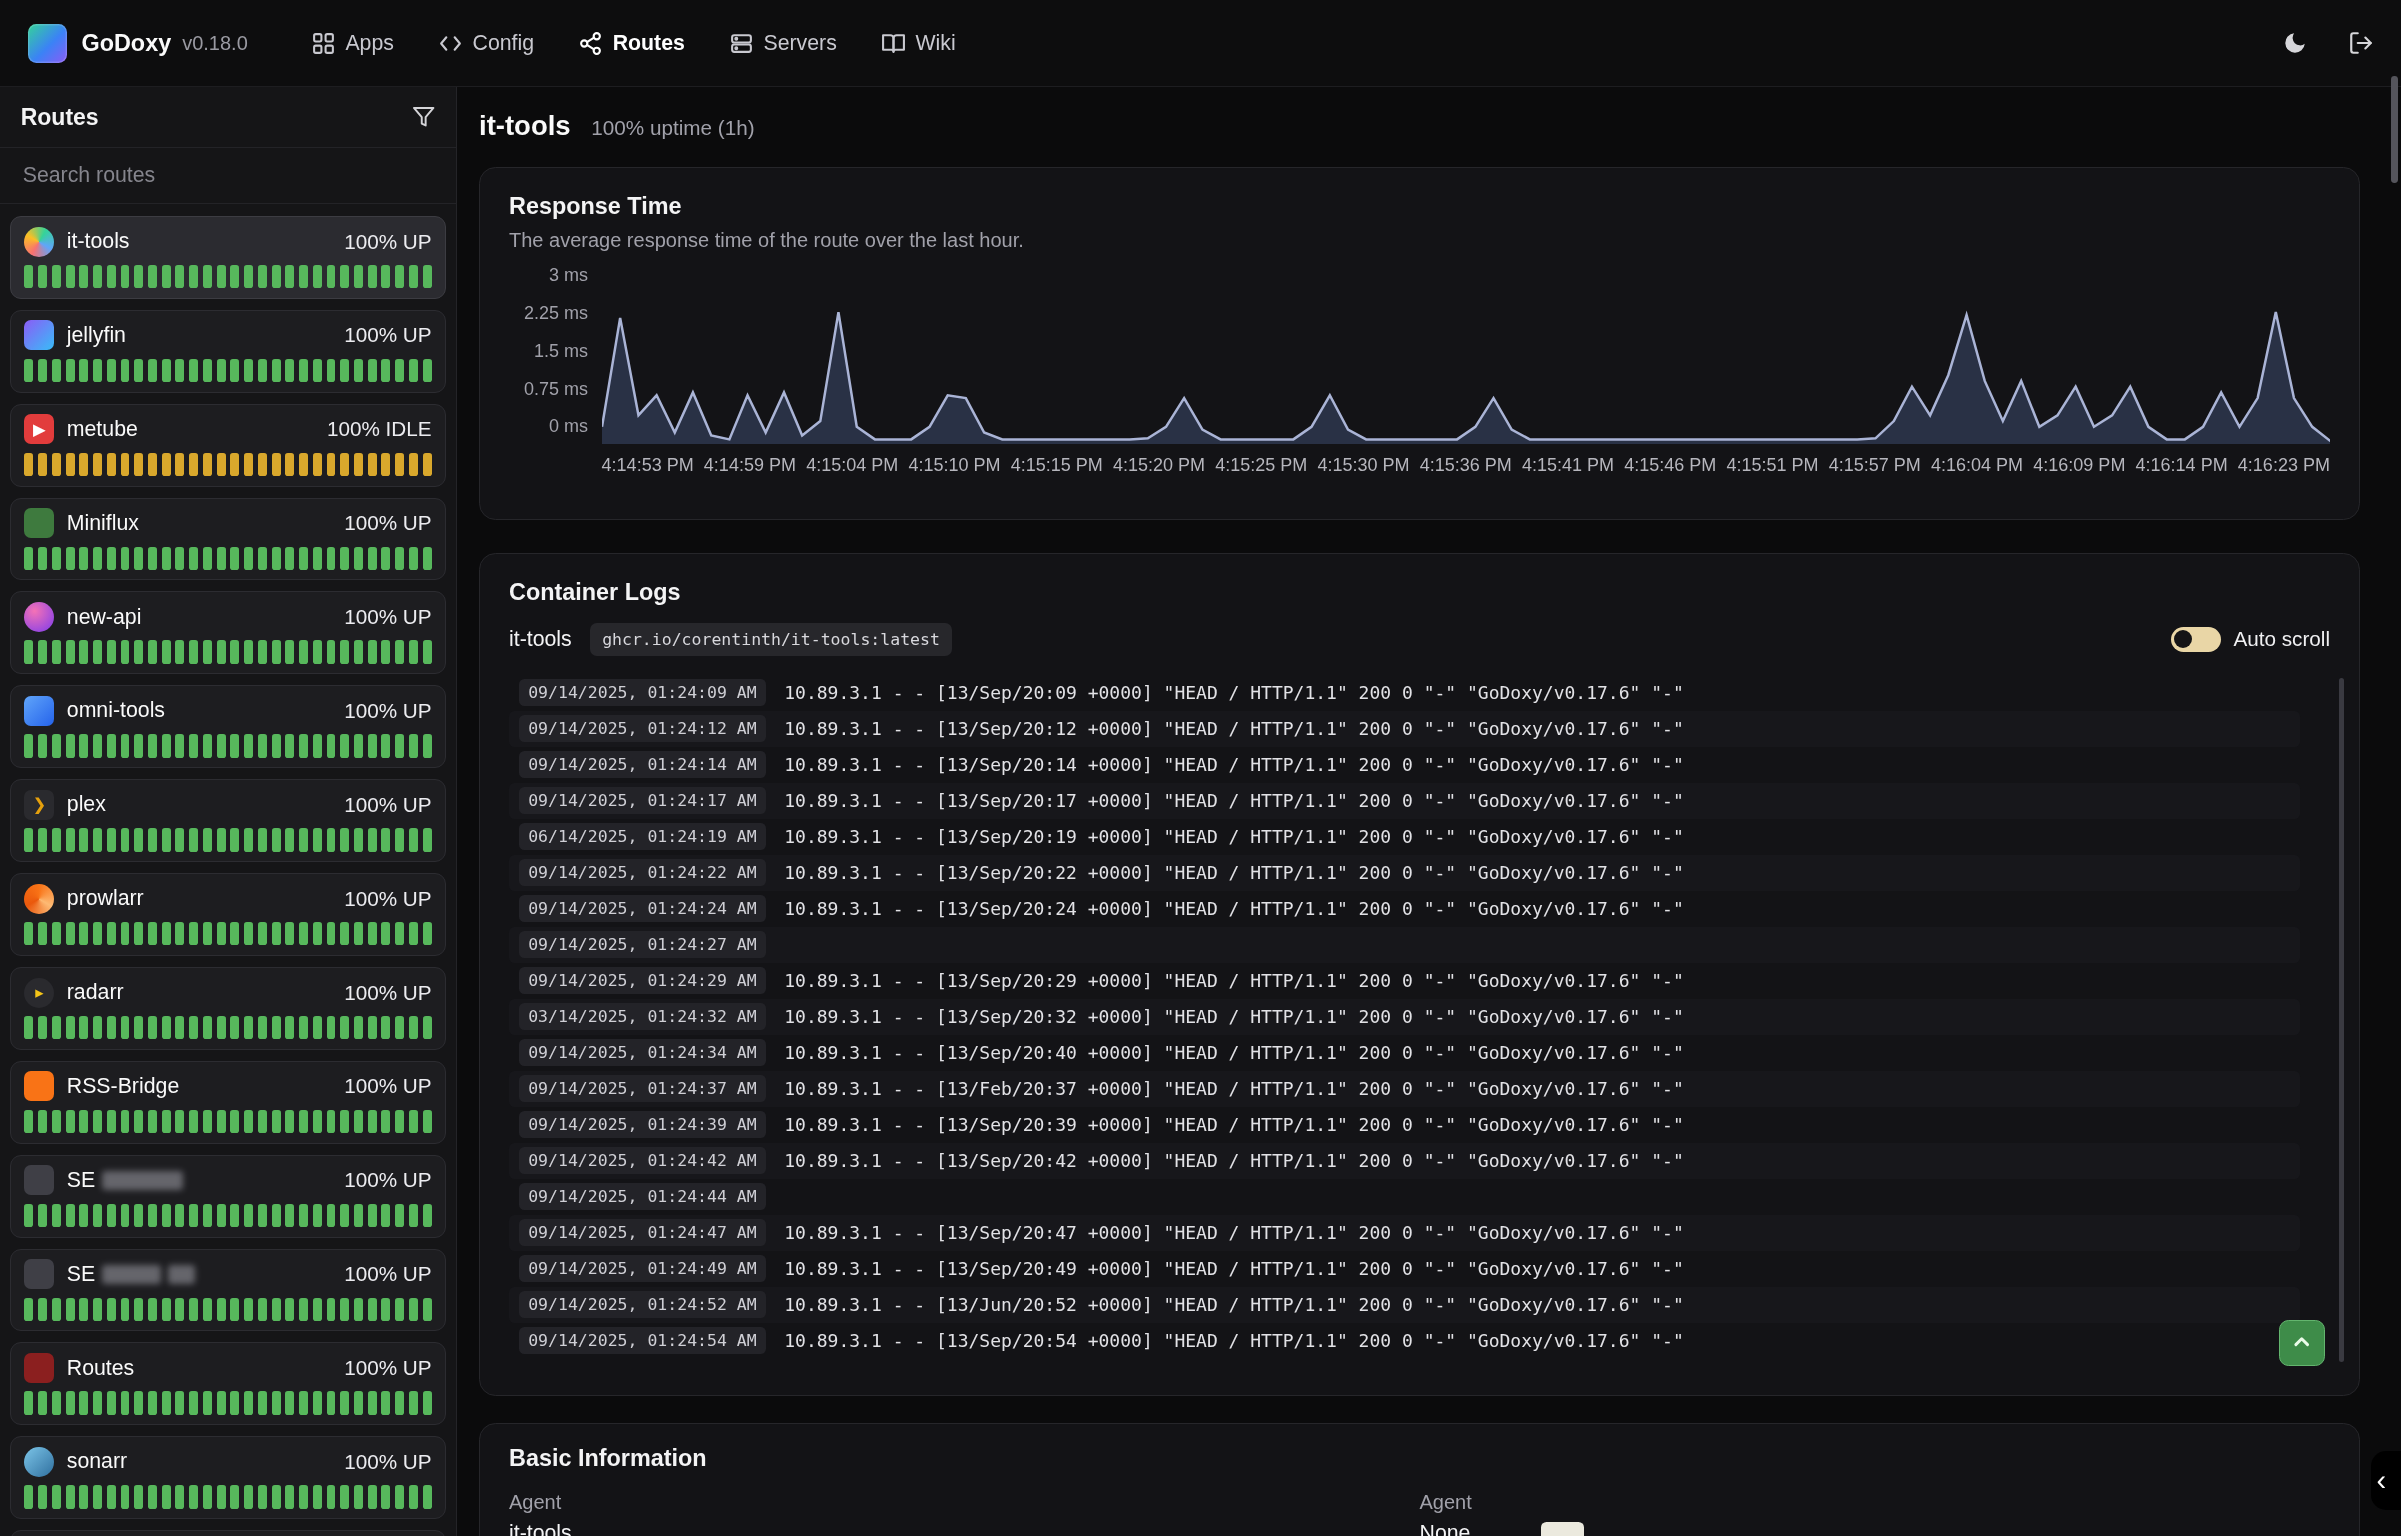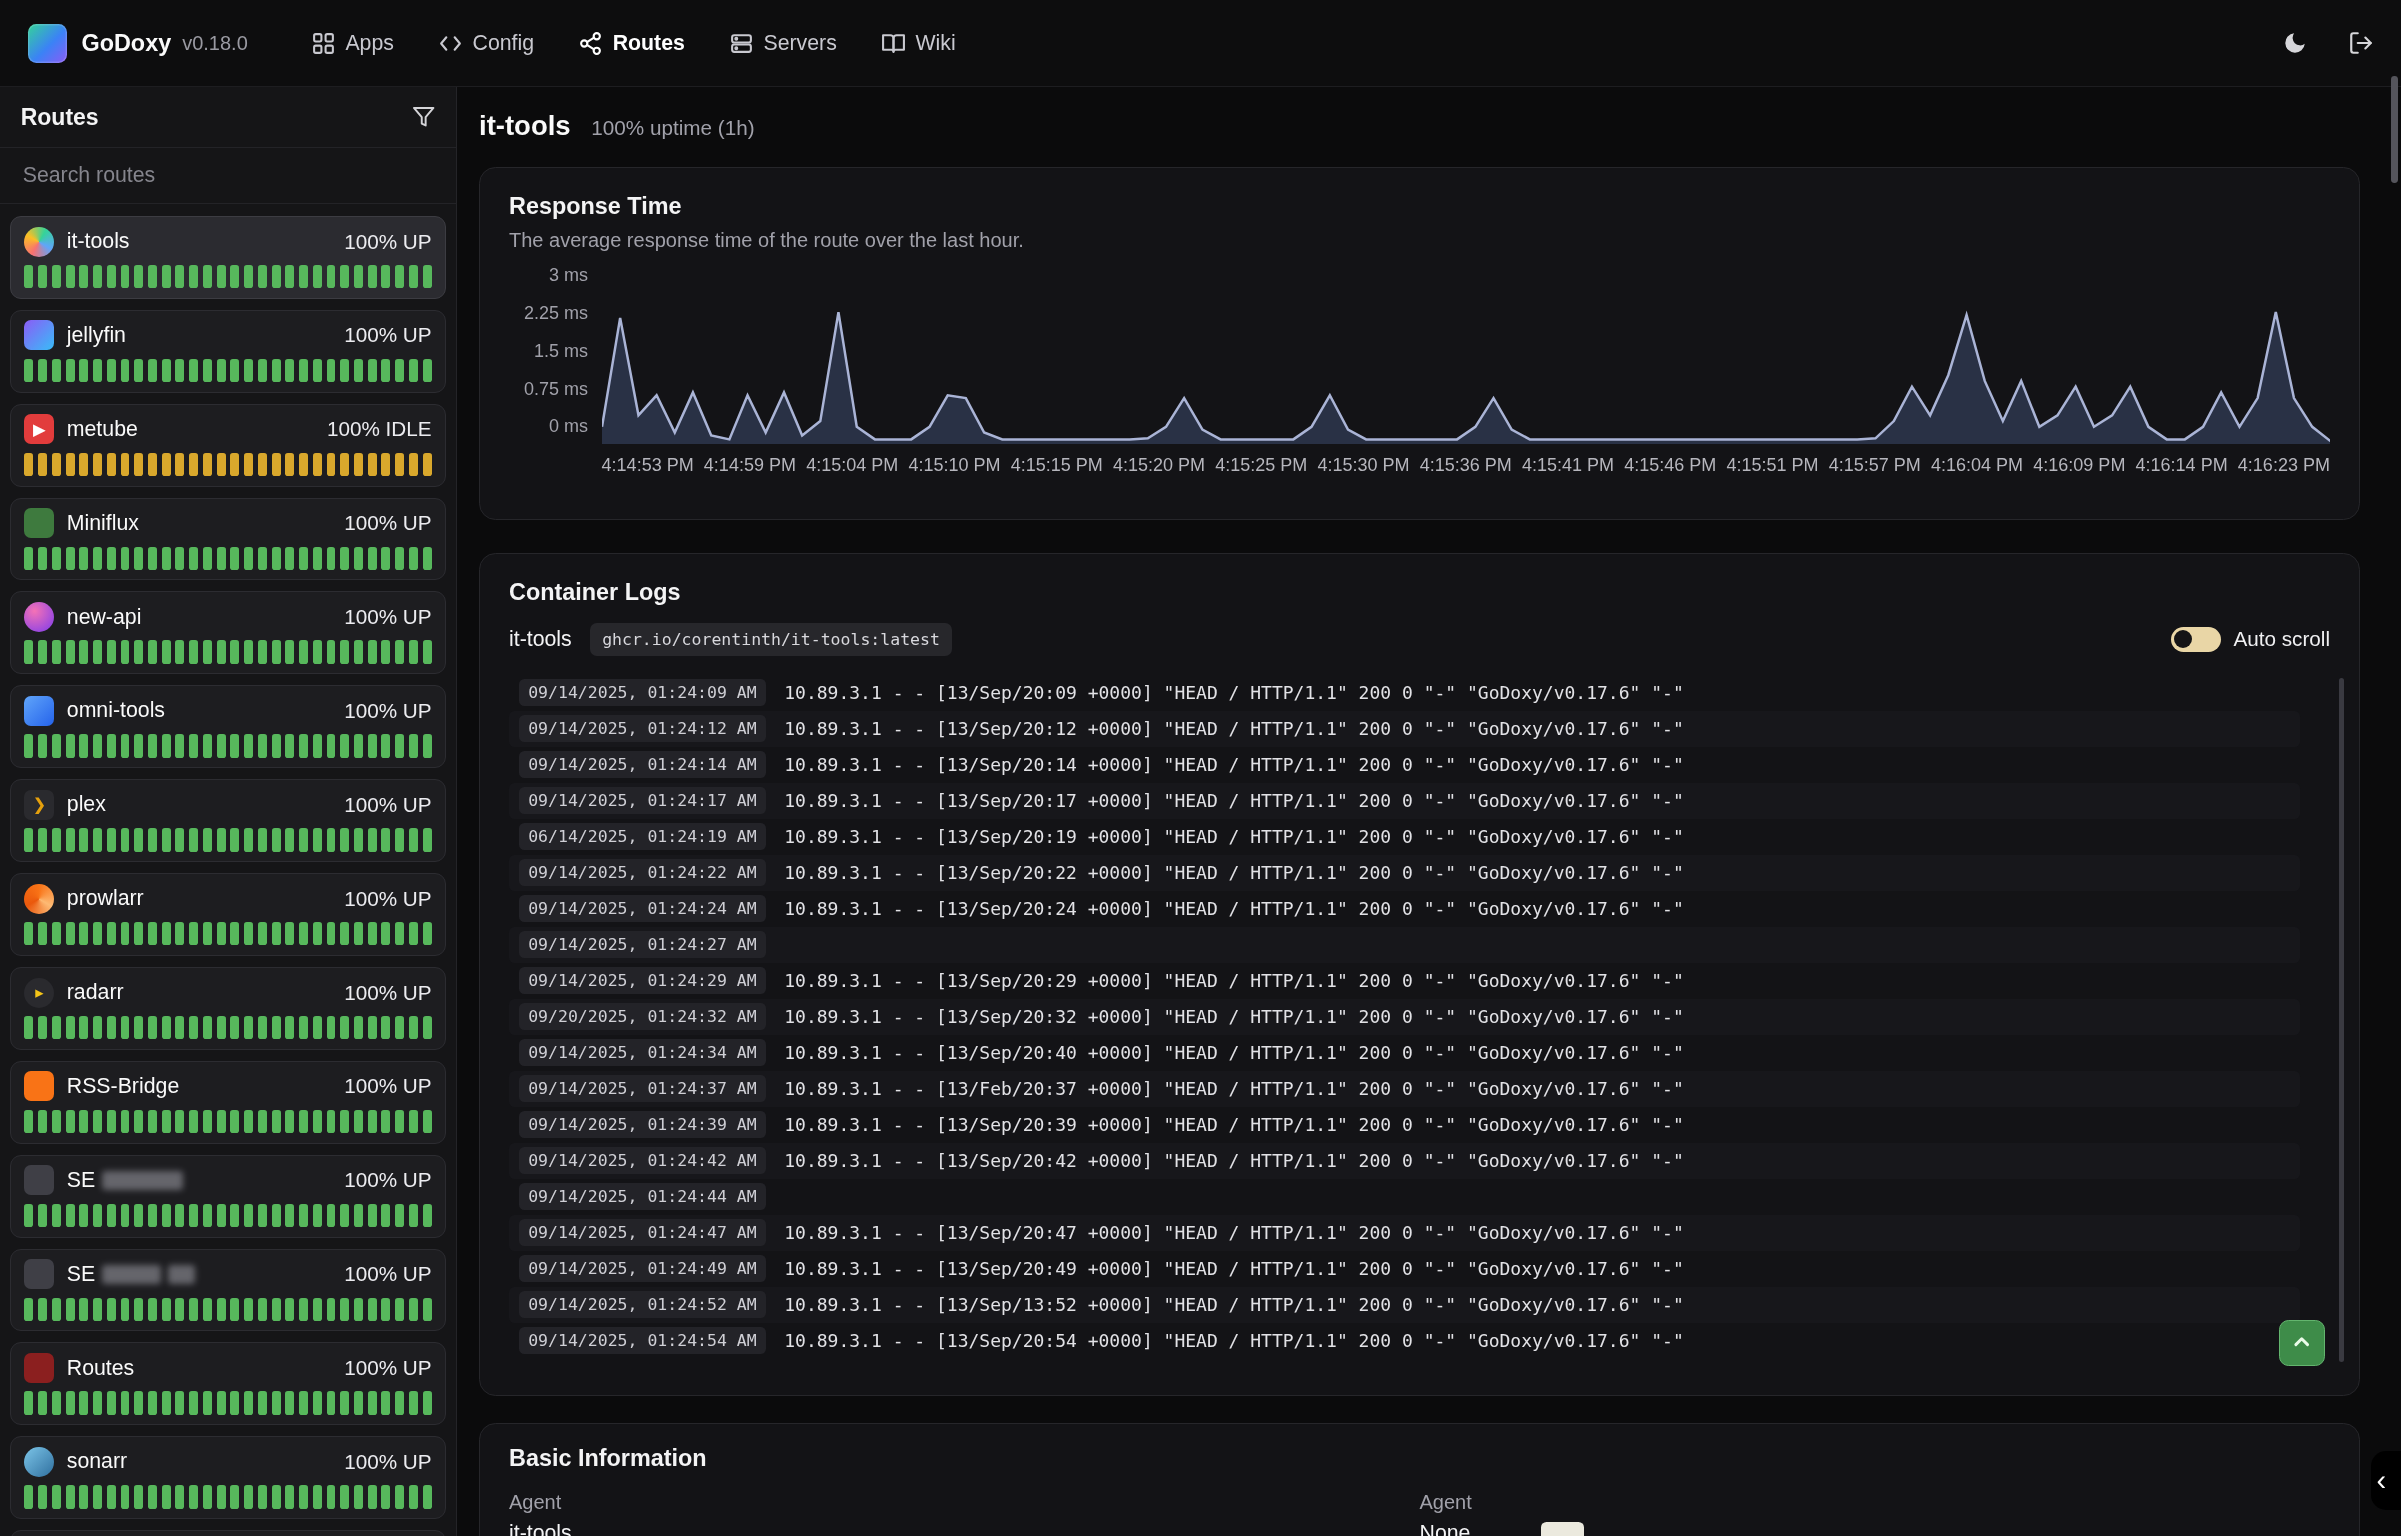--- a/index.html
+++ b/index.html
@@ -858,21 +858,21 @@
     <div class="log-row">
       <span class="log-ts">09/14/2025, 01:24:27 AM</span>
     </div>
 
     <div class="log-row">
       <span class="log-ts">09/14/2025, 01:24:29 AM</span>
       <span class="log-msg">10.89.3.1 - - [13/Sep/20:29 +0000] "HEAD / HTTP/1.1" 200 0 "-" "GoDoxy/v0.17.6" "-"</span>
     </div>
 
     <div class="log-row">
-      <span class="log-ts">09/20/2025, 01:24:32 AM</span>
+      <span class="log-ts">03/14/2025, 01:24:32 AM</span>
       <span class="log-msg">10.89.3.1 - - [13/Sep/20:32 +0000] "HEAD / HTTP/1.1" 200 0 "-" "GoDoxy/v0.17.6" "-"</span>
     </div>
 
     <div class="log-row">
       <span class="log-ts">09/14/2025, 01:24:34 AM</span>
       <span class="log-msg">10.89.3.1 - - [13/Sep/20:40 +0000] "HEAD / HTTP/1.1" 200 0 "-" "GoDoxy/v0.17.6" "-"</span>
     </div>
 
     <div class="log-row">
       <span class="log-ts">09/14/2025, 01:24:37 AM</span>
@@ -898,21 +898,21 @@
       <span class="log-msg">10.89.3.1 - - [13/Sep/20:47 +0000] "HEAD / HTTP/1.1" 200 0 "-" "GoDoxy/v0.17.6" "-"</span>
     </div>
 
     <div class="log-row">
       <span class="log-ts">09/14/2025, 01:24:49 AM</span>
       <span class="log-msg">10.89.3.1 - - [13/Sep/20:49 +0000] "HEAD / HTTP/1.1" 200 0 "-" "GoDoxy/v0.17.6" "-"</span>
     </div>
 
     <div class="log-row">
       <span class="log-ts">09/14/2025, 01:24:52 AM</span>
-      <span class="log-msg">10.89.3.1 - - [13/Sep/13:52 +0000] "HEAD / HTTP/1.1" 200 0 "-" "GoDoxy/v0.17.6" "-"</span>
+      <span class="log-msg">10.89.3.1 - - [13/Jun/20:52 +0000] "HEAD / HTTP/1.1" 200 0 "-" "GoDoxy/v0.17.6" "-"</span>
     </div>
 
     <div class="log-row">
       <span class="log-ts">09/14/2025, 01:24:54 AM</span>
       <span class="log-msg">10.89.3.1 - - [13/Sep/20:54 +0000] "HEAD / HTTP/1.1" 200 0 "-" "GoDoxy/v0.17.6" "-"</span>
     </div>
   </div>
     <div class="logs-scrollbar"></div>
     <div class="scroll-bottom-btn">
       <svg viewBox="0 0 24 24">

